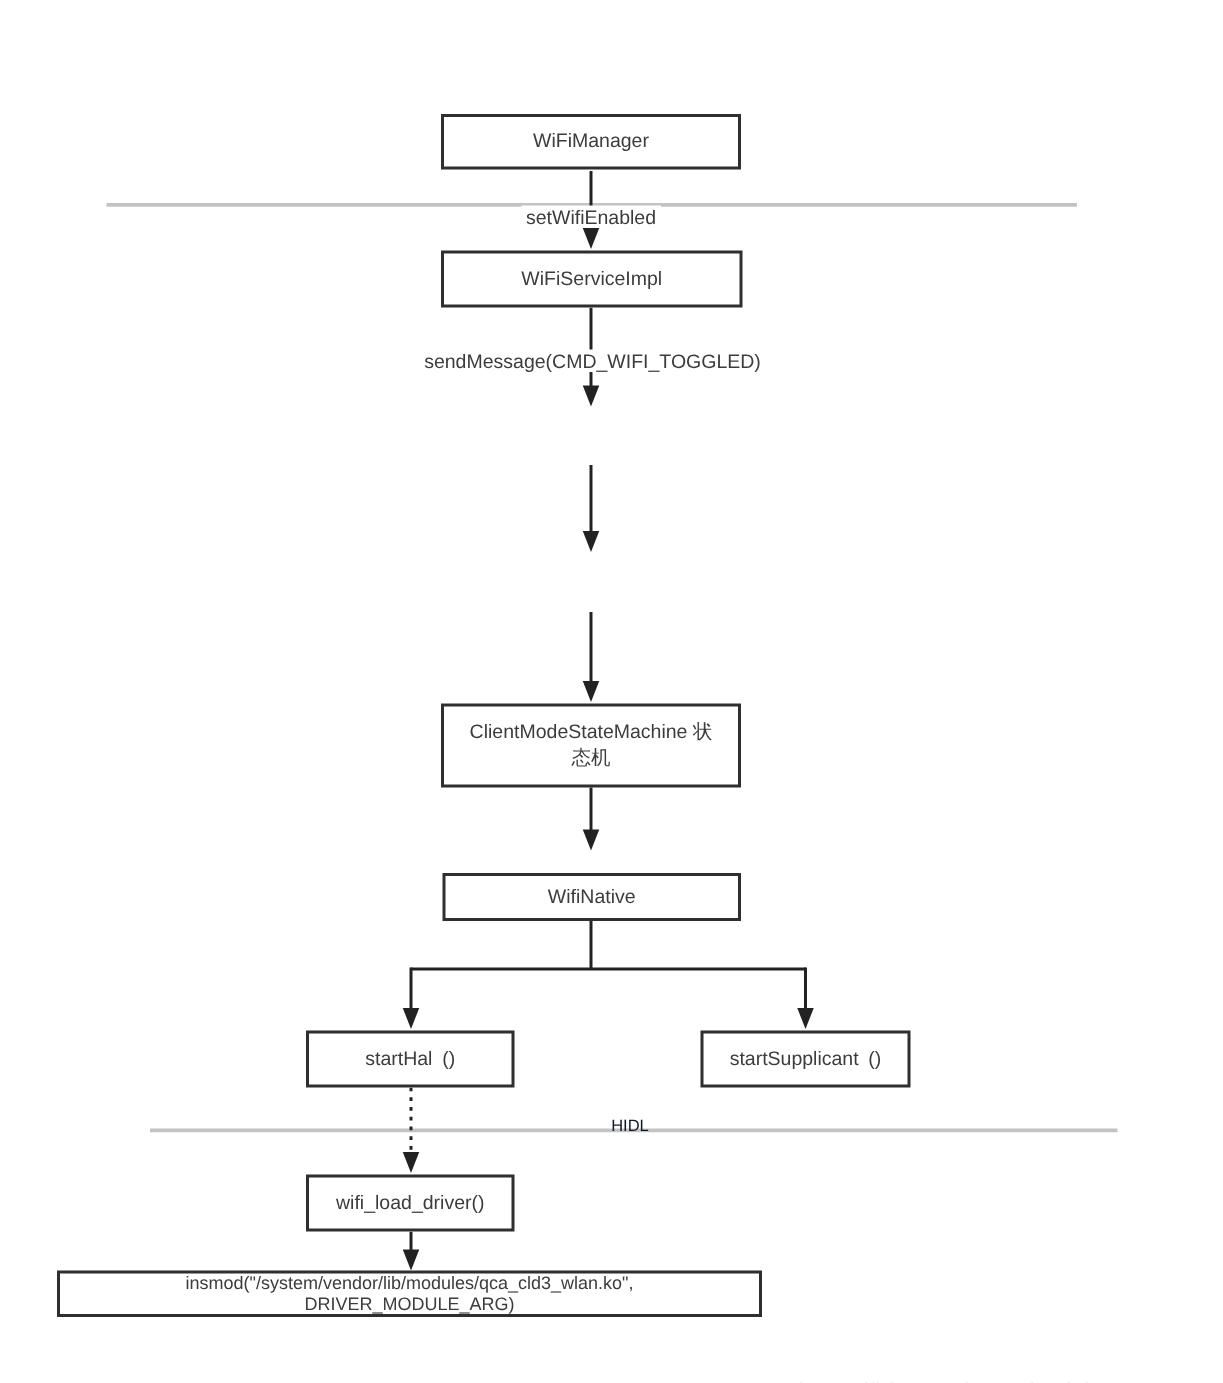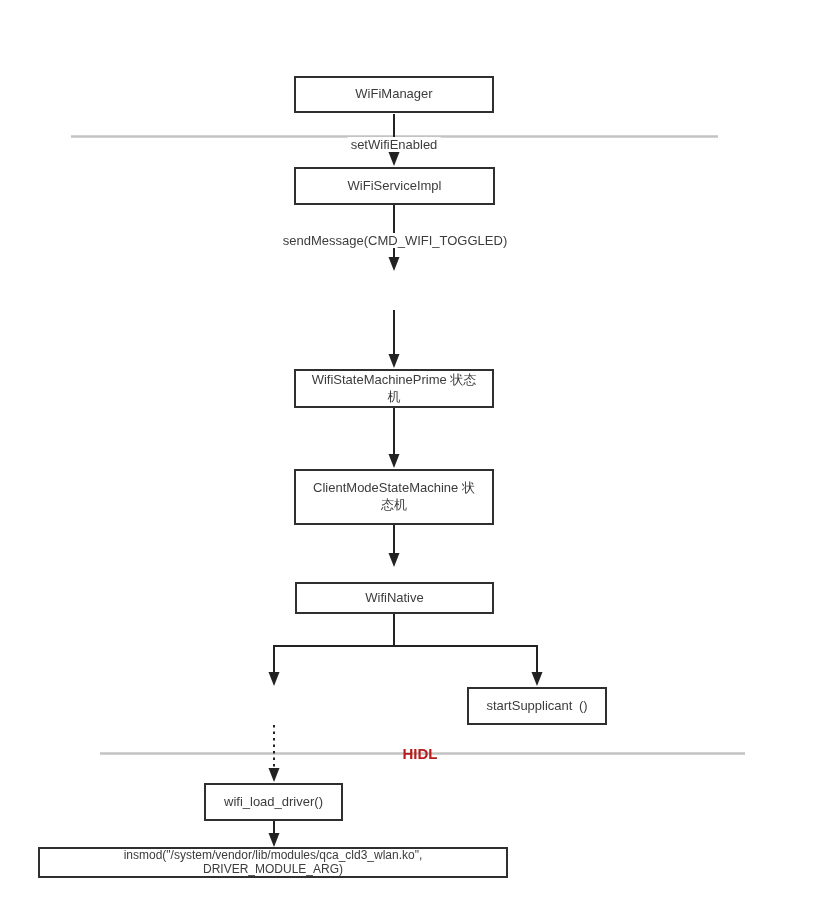--- a/index.html
+++ b/index.html
@@ -40,21 +40,21 @@
   .edge-label{
     position:absolute;
     transform:translateX(-50%);
     background:#ffffff;
     padding:0 3px;
     font-size:13px;
     white-space:pre;
     color:var(--text);
     z-index:3;
   }
-  .edge-label.bare{background:transparent;font-size:15px;color:#b91c1c;font-weight:bold;}
+  .edge-label.bare{background:transparent;font-size:11px;color:#0f172a;}
   .watermark{
     position:absolute;
     left:532px;top:893px;
     font-size:17px;
     color:var(--watermark);
     white-space:pre;
     z-index:2;
   }
   .wire{stroke:var(--arrow);stroke-width:2;fill:none;}
   .wire.dotted{stroke-dasharray:2.5 4;}
@@ -102,34 +102,33 @@
 
   <div class="node" style="left:294px;top:50px;width:200px;height:37px">
     <span>WiFiManager</span>
   </div>
 
   <div class="node" style="left:294px;top:141px;width:201px;height:38px">
     <span>WiFiServiceImpl</span>
   </div>
 
 
-  <div class="node" style="left:294px;top:343px;width:200px;height:39px">
-    <span>WifiStateMachinePrime 状态</span>
-    <span>机</span>
-  </div>
 
   <div class="node" style="left:294px;top:443px;width:200px;height:56px">
     <span>ClientModeStateMachine 状</span>
     <span>态机</span>
   </div>
 
   <div class="node" style="left:295px;top:556px;width:199px;height:32px">
     <span>WifiNative</span>
   </div>
 
+  <div class="node" style="left:204px;top:661px;width:139px;height:38px">
+    <span>startHal ()</span>
+  </div>
 
   <div class="node" style="left:467px;top:661px;width:140px;height:38px">
     <span>startSupplicant ()</span>
   </div>
 
   <div class="node" style="left:204px;top:757px;width:139px;height:38px">
     <span>wifi_load_driver()</span>
   </div>
 
   <div class="node small" style="left:38px;top:821px;width:470px;height:31px">

